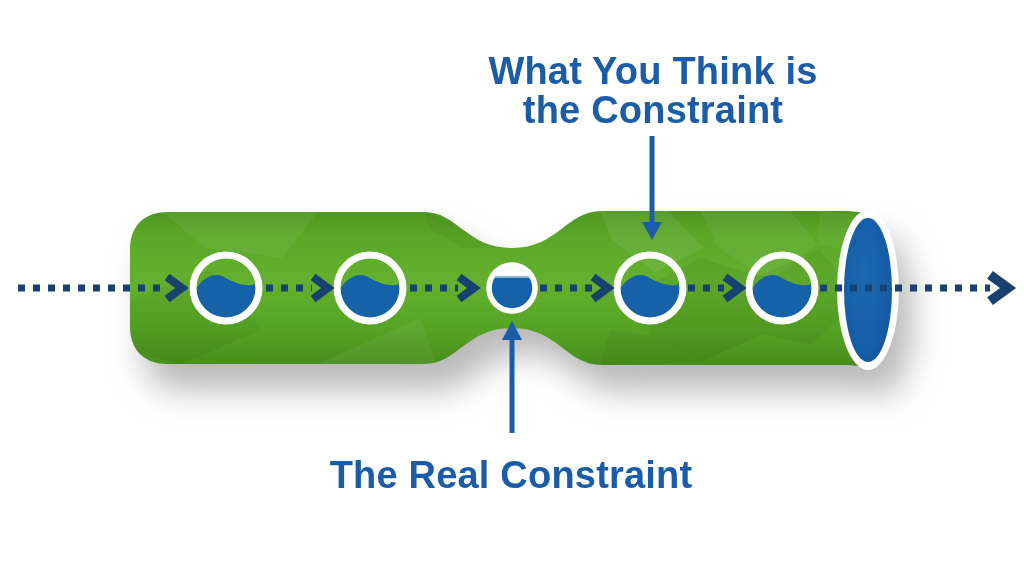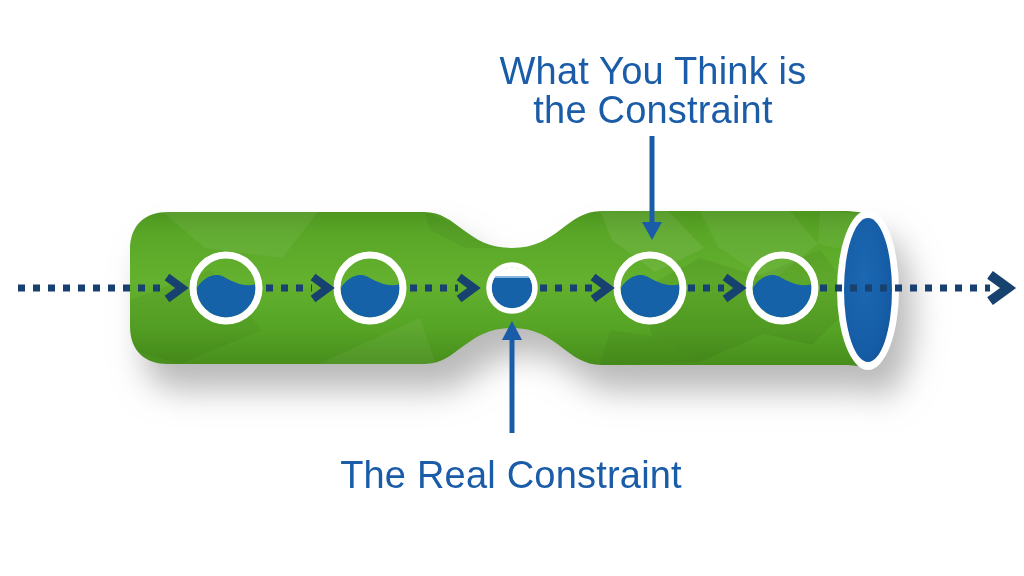--- a/index.html
+++ b/index.html
@@ -21,21 +21,21 @@
     top: 0;
     width: 1024px;
     height: 576px;
   }
   .pipe-shadow {
     filter: drop-shadow(14px 26px 16px rgba(115,115,115,0.5));
   }
   .label {
     position: absolute;
     color: #1A5CA8;
-    font-weight: 400;
+    font-weight: 700;
     font-size: 38px;
     line-height: 39px;
     text-align: center;
     white-space: nowrap;
     letter-spacing: 0.2px;
     transform: translateX(-50%);
   }
   .label-top { left: 653px; top: 52px; }
   .label-bottom { left: 511px; top: 440px; margin-top: 16px; }
   .label span { display: block; }

